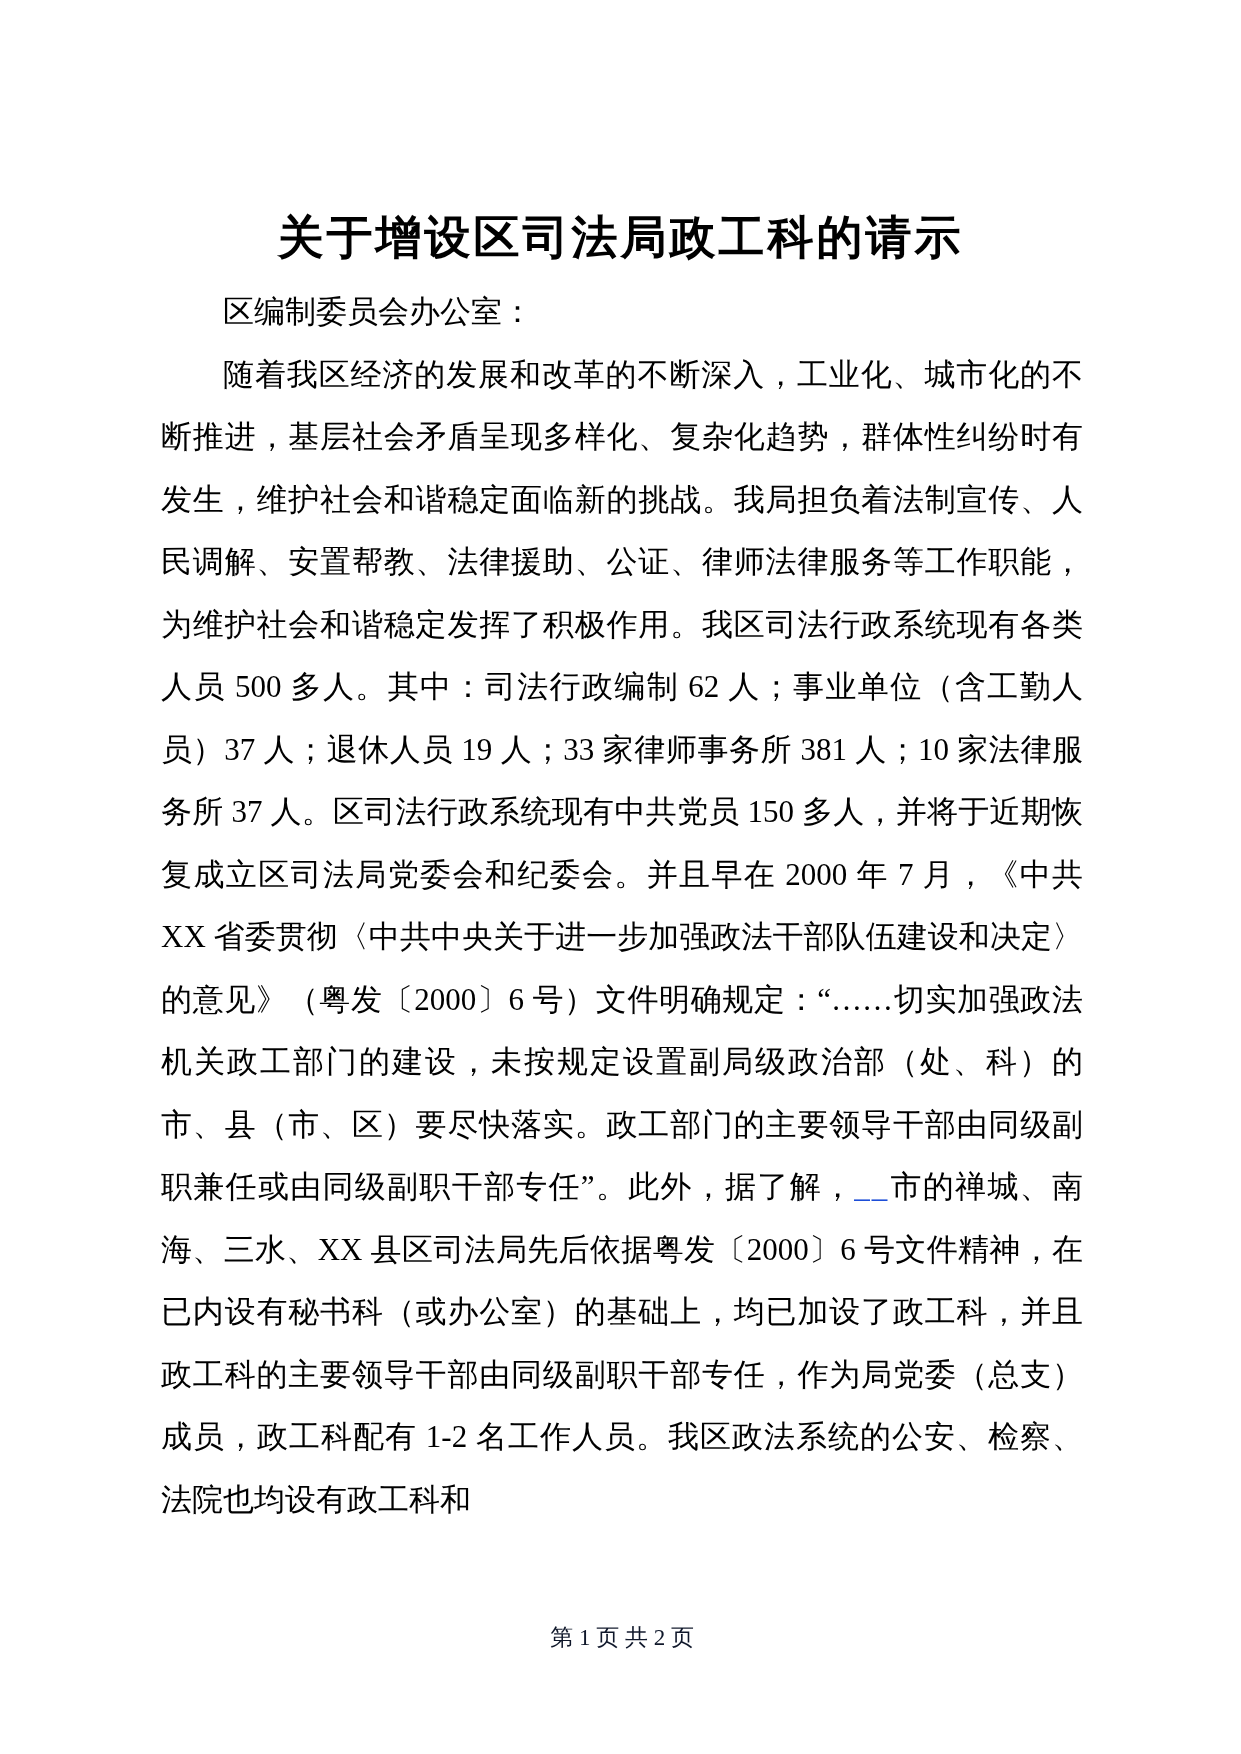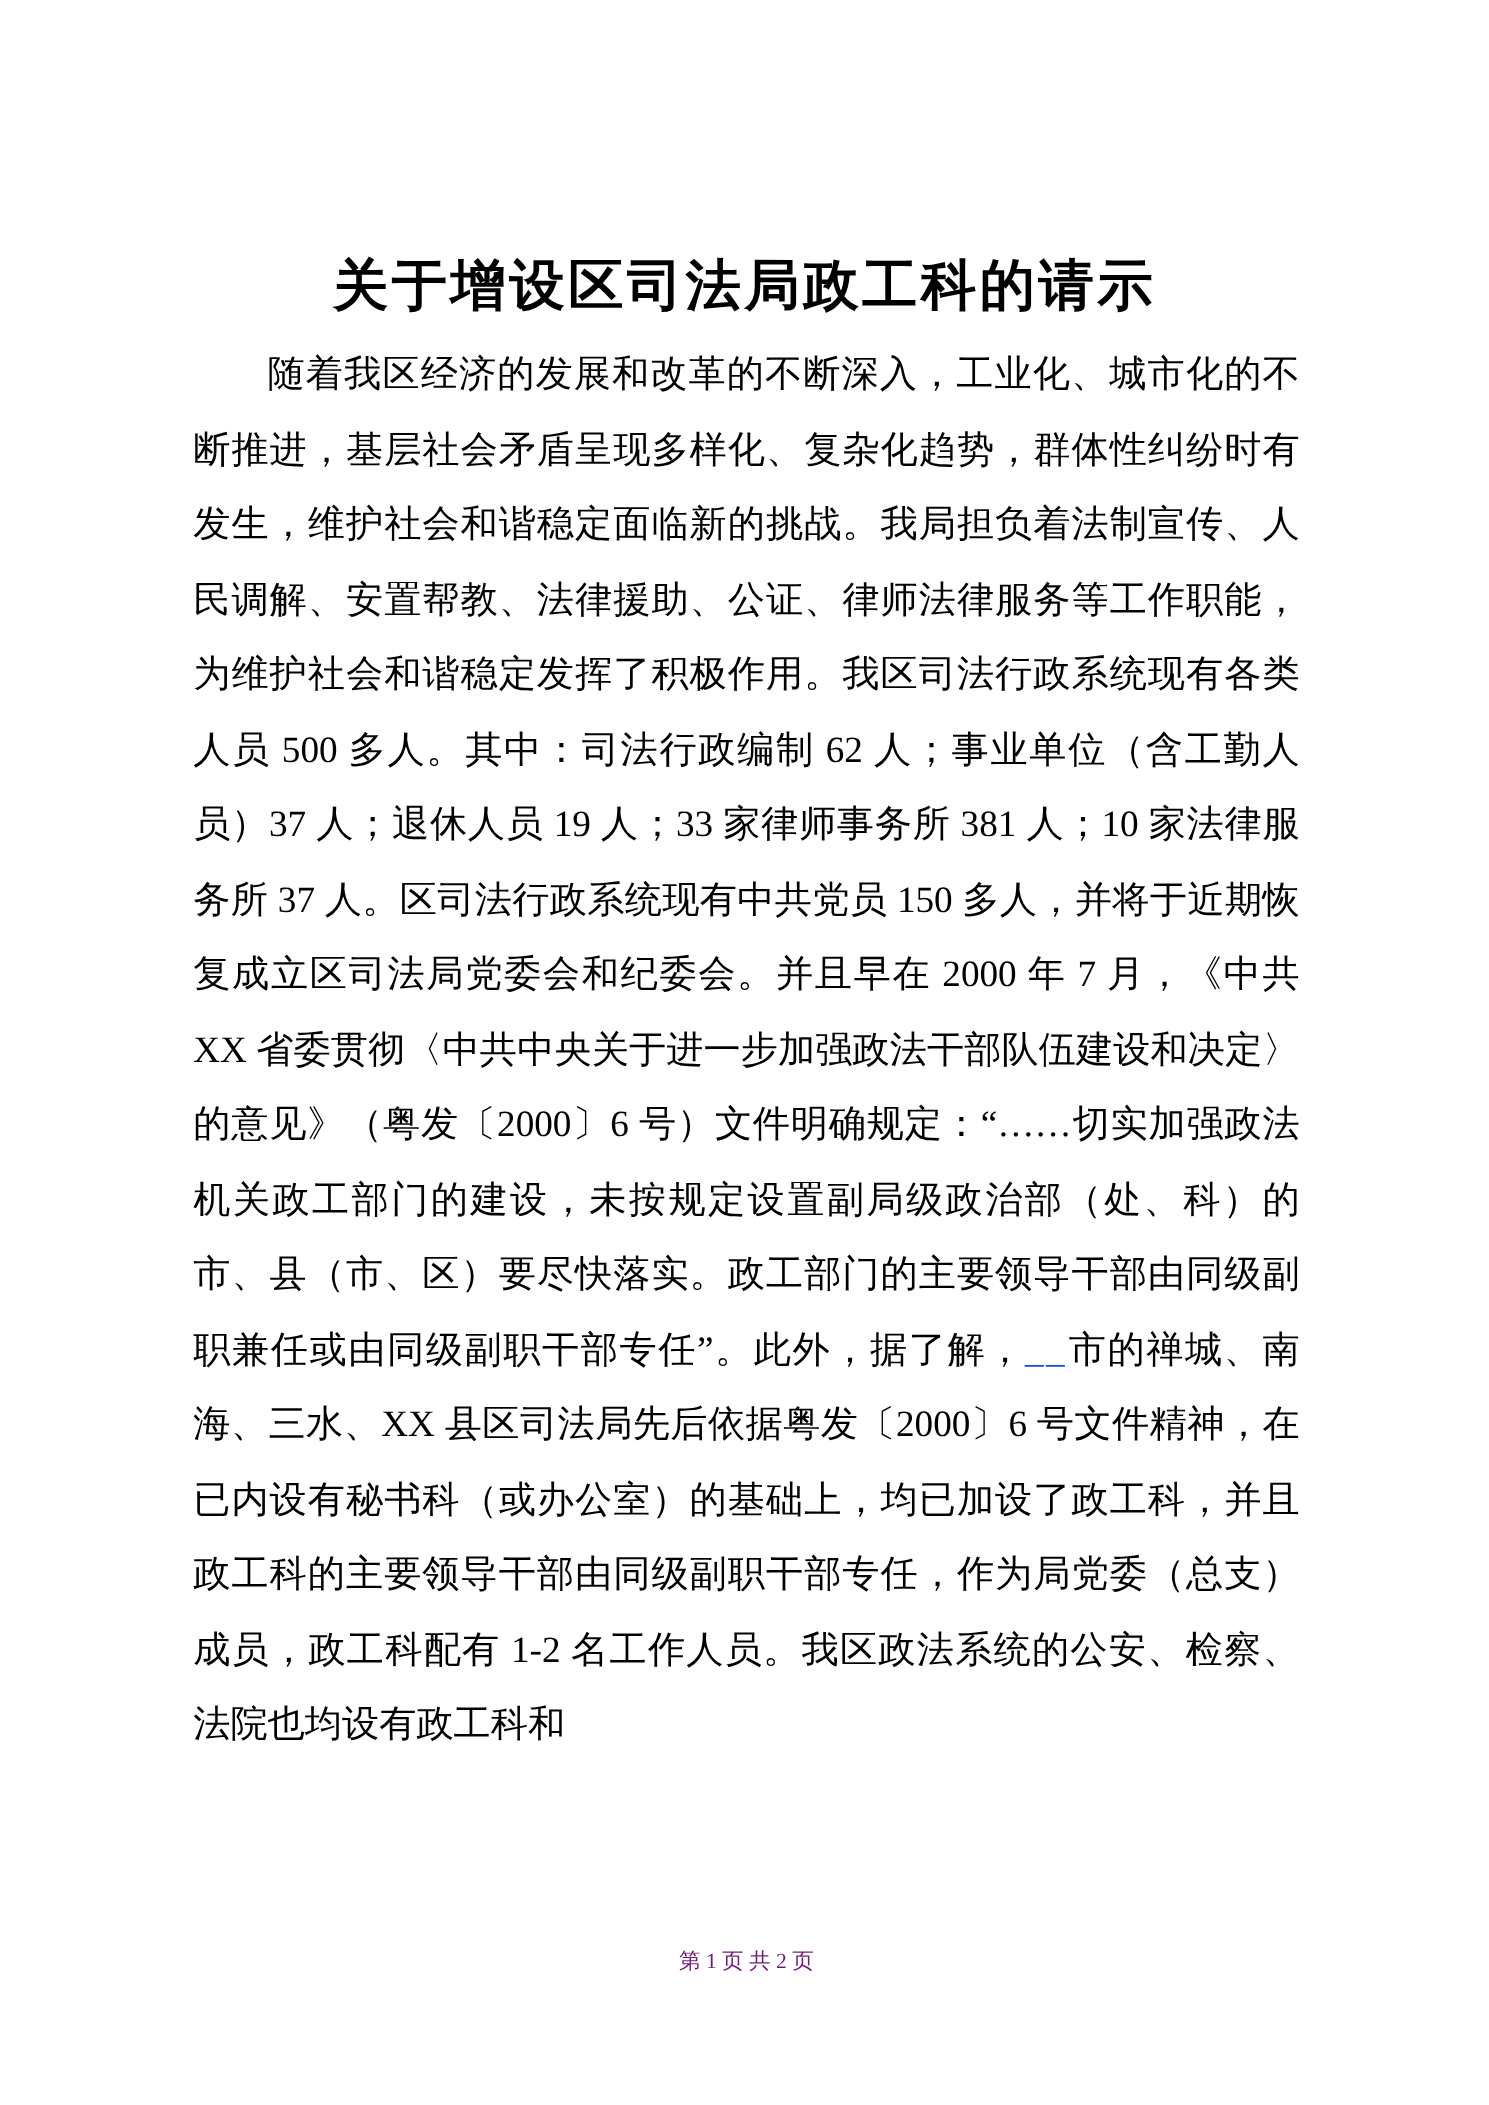--- a/index.html
+++ b/index.html
@@ -49,30 +49,31 @@
     color: #1d4ed8;
     letter-spacing: 2px;
     font-weight: normal;
   }
   .page-footer {
     position: absolute;
     top: 1622px;
     left: 161px;
     width: 922px;
     text-align: center;
-    font-size: 18px;
-    color: #701a75;
+    font-size: 23px;
+    color: #0f172a;
   }
 </style>
 </head>
 <body>
 
 <div class="page">
 
   <h1 class="doc-title">关于增设区司法局政工科的请示</h1>
 
   <div class="content">
+    <p><span>区编制委员会办公室：</span></p>
     <p><span>随着我区经济的发展和改革的不断深入，工业化、城市化的不断推进，基层社会矛盾呈现多样化、复杂化趋势，群体性纠纷时有发生，维护社会和谐稳定面临新的挑战。我局担负着法制宣传、人民调解、安置帮教、法律援助、公证、律师法律服务等工作职能，为维护社会和谐稳定发挥了积极作用。我区司法行政系统现有各类人员 500 多人。其中：司法行政编制 62 人；事业单位（含工勤人员）37 人；退休人员 19 人；33 家律师事务所 381 人；10 家法律服务所 37 人。区司法行政系统现有中共党员 150 多人，并将于近期恢复成立区司法局党委会和纪委会。并且早在 2000 年 7 月，《中共 XX 省委贯彻〈中共中央关于进一步加强政法干部队伍建设和决定〉的意见》（粤发〔2000〕6 号）文件明确规定：“……切实加强政法机关政工部门的建设，未按规定设置副局级政治部（处、科）的市、县（市、区）要尽快落实。政工部门的主要领导干部由同级副职兼任或由同级副职干部专任”。此外，据了解，</span><span class="blank-underline">__</span><span>市的禅城、南海、三水、XX 县区司法局先后依据粤发〔2000〕6 号文件精神，在已内设有秘书科（或办公室）的基础上，均已加设了政工科，并且政工科的主要领导干部由同级副职干部专任，作为局党委（总支）成员，政工科配有 1-2 名工作人员。我区政法系统的公安、检察、法院也均设有政工科和</span></p>
   </div>
 
   <div class="page-footer"><span>第 1 页 共 2 页</span></div>
 
 </div>
 
 </body></html>

